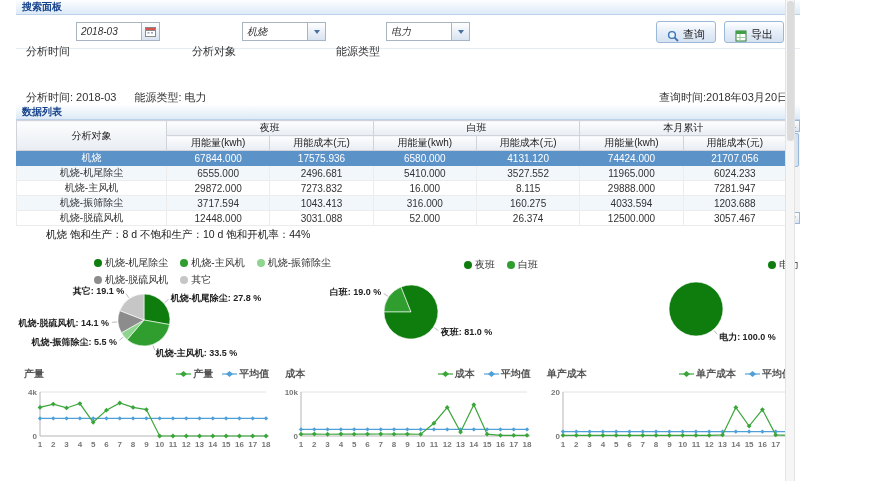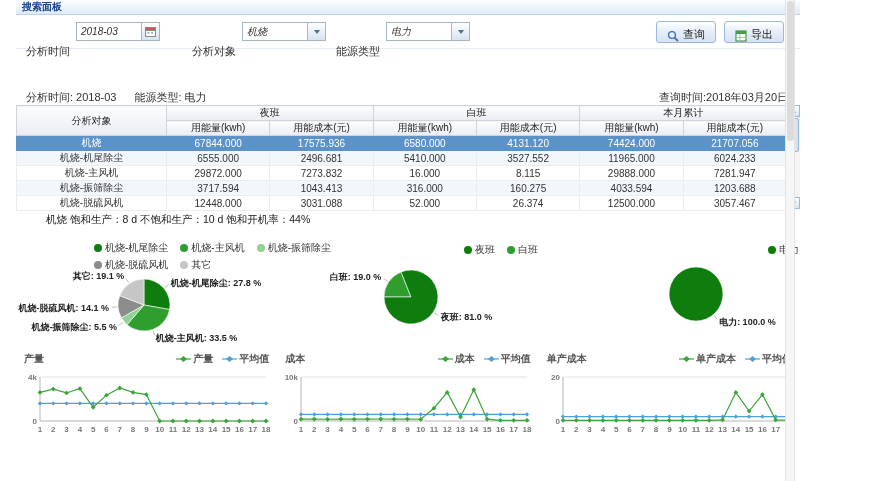--- a/index.html
+++ b/index.html
@@ -126,20 +126,23 @@
       </button>
     </div>
   </div>
 
   <div class="summary-row">
     <span>分析时间: 2018-03</span>
     <span>能源类型: 电力</span>
     <span class="right">查询时间:2018年03月20日</span>
   </div>
 
+  <div class="sec-header">
+    <span>数据列表</span>
+  </div>
 
   <div class="table-wrap">
     <table class="grid">
       <colgroup>
           <col class="c-name">
           <col>
           <col>
           <col>
           <col>
           <col>

